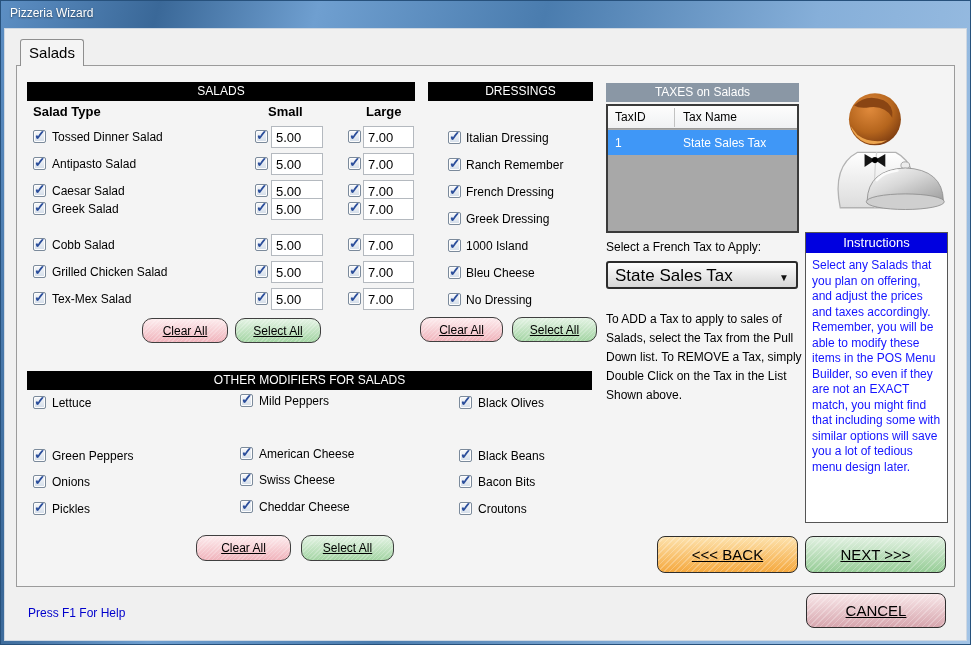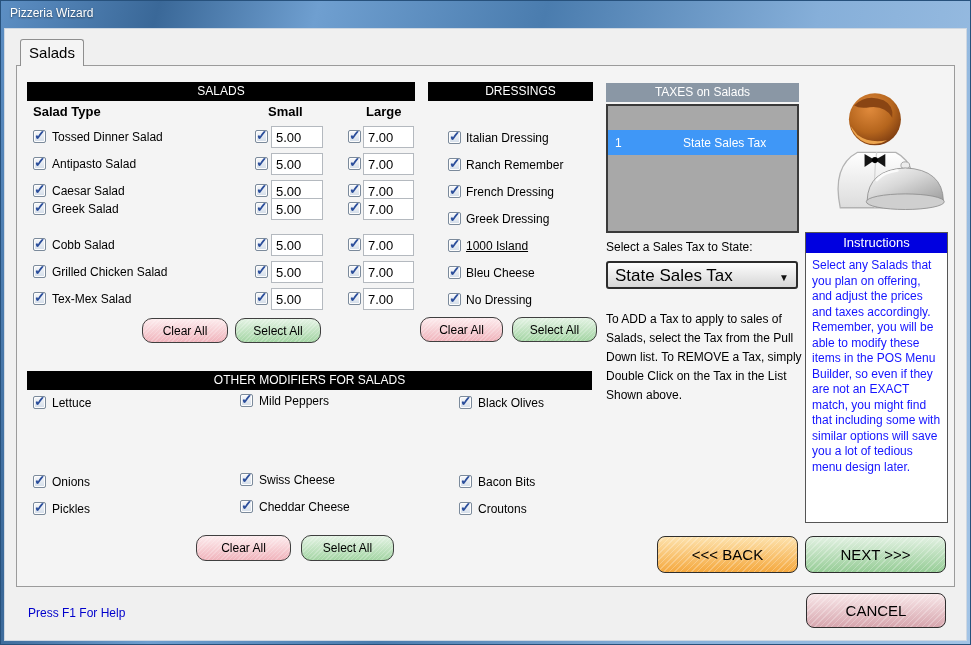--- a/index.html
+++ b/index.html
@@ -50,20 +50,21 @@
   }
   .price {
     position:absolute; height:22px; border:1px solid #b4b9bf; background:#fff;
     font-family:"Liberation Sans", sans-serif; font-size:13px; padding:1px 4px;
   }
   .btn {
     position:absolute; border:1px solid #3f3f3f; border-radius:10px; z-index:4;
     display:flex; align-items:center; justify-content:center;
     font-size:12px; cursor:pointer;
     background-image:repeating-linear-gradient(135deg, rgba(255,255,255,.22) 0 1px, transparent 1px 3px);
+    text-decoration:underline;
   }
   .btn.pink  { background-color:#f4c3c9; background-image:repeating-linear-gradient(135deg, rgba(255,255,255,.22) 0 1px, transparent 1px 3px), linear-gradient(#fdecee,#f0b4bc); }
   .btn.green { background-color:#abd9ab; background-image:repeating-linear-gradient(135deg, rgba(255,255,255,.22) 0 1px, transparent 1px 3px), linear-gradient(#e4f3e4,#a4d5a4); }
   .btn.big { border-radius:8px; font-size:15px; border-color:#2e2e2e; }
   .btn.orange  { background-color:#f8bb60; background-image:repeating-linear-gradient(135deg, rgba(255,255,255,.25) 0 1px, transparent 1px 4px), linear-gradient(#fde2ad,#f5a93f); }
   .btn.biggreen{ background-color:#a9d6a9; background-image:repeating-linear-gradient(135deg, rgba(255,255,255,.25) 0 1px, transparent 1px 4px), linear-gradient(#e2f1e2,#97cd97); }
   .btn.bigpink { background-color:#dfb3ba; background-image:repeating-linear-gradient(135deg, rgba(255,255,255,.25) 0 1px, transparent 1px 4px), linear-gradient(#f8e7e9,#d7a6ae); }
   .tax-grid {
     position:absolute; left:606px; top:104px; width:193px; height:129px; z-index:4;
     border:2px solid #3a3a3a; background:#a8a8a8;
@@ -198,57 +199,69 @@
   <div class="row" style="top:183px;">
     <span class="cb checked" style="left:448px; top:2px;"></span>
     <span class="lbl" style="left:466px; top:1px;">French Dressing</span>
   </div>
   <div class="row" style="top:210px;">
     <span class="cb checked" style="left:448px; top:2px;"></span>
     <span class="lbl" style="left:466px; top:1px;">Greek Dressing</span>
   </div>
   <div class="row" style="top:237px;">
     <span class="cb checked" style="left:448px; top:2px;"></span>
-    <span class="lbl" style="left:466px; top:1px;text-decoration:underline;">1000 Island</span>
+    <span class="lbl" style="left:466px; top:1px;">1000 Island</span>
   </div>
   <div class="row" style="top:264px;">
     <span class="cb checked" style="left:448px; top:2px;"></span>
     <span class="lbl" style="left:466px; top:1px;">Bleu Cheese</span>
   </div>
   <div class="row" style="top:291px;">
     <span class="cb checked" style="left:448px; top:2px;"></span>
     <span class="lbl" style="left:466px; top:1px;">No Dressing</span>
   </div>
 
   <div class="btn pink" style="left:420px; top:317px; width:83px; height:25px;">Clear All</div>
   <div class="btn green" style="left:512px; top:317px; width:85px; height:25px;">Select All</div>
 
   <div class="hdr-gray" style="left:606px; top:83px; width:193px;">TAXES on Salads</div>
   <div class="tax-grid">
+    <div class="tax-grid-header">
+      <span class="c1">TaxID</span>
+      <span class="c2">Tax Name</span>
+    </div>
     <div class="tax-row selected">
       <span class="c1">1</span>
       <span class="c2">State Sales Tax</span>
     </div>
   </div>
-  <div class="lbl" style="left:606px; top:239px;">Select a Sales Tax to State:</div>
+  <div class="lbl" style="left:606px; top:239px;">Select a French Tax to Apply:</div>
   <div class="combo">
     <span class="val">State Sales Tax</span>
     <span class="arrow">▼</span>
   </div>
   <div class="helptext">To ADD a Tax to apply to sales of Salads, select the Tax from the Pull Down list.  To REMOVE a Tax, simply Double Click on the Tax in the List Shown above.</div>
 
   <div class="hdr-black" style="left:27px; top:371px; width:565px;">OTHER MODIFIERS FOR SALADS</div>
 
   <div class="row" style="top:394px;">
     <span class="cb checked" style="left:33px; top:2px;"></span>
     <span class="lbl" style="left:52px; top:1px;">Lettuce</span>
     <span class="cb checked" style="left:240px; top:0px;"></span>
     <span class="lbl" style="left:259px; top:-1px;">Mild Peppers</span>
     <span class="cb checked" style="left:459px; top:2px;"></span>
     <span class="lbl" style="left:478px; top:1px;">Black Olives</span>
+  </div>
+  <div class="row" style="top:447px;">
+    <span class="cb checked" style="left:33px; top:2px;"></span>
+    <span class="lbl" style="left:52px; top:1px;">Green Peppers</span>
+    <span class="cb checked" style="left:240px; top:0px;"></span>
+    <span class="lbl" style="left:259px; top:-1px;">American Cheese</span>
+    <span class="cb checked" style="left:459px; top:2px;"></span>
+    <span class="lbl" style="left:478px; top:1px;">Black Beans</span>
   </div>
   <div class="row" style="top:473px;">
     <span class="cb checked" style="left:33px; top:2px;"></span>
     <span class="lbl" style="left:52px; top:1px;">Onions</span>
     <span class="cb checked" style="left:240px; top:0px;"></span>
     <span class="lbl" style="left:259px; top:-1px;">Swiss Cheese</span>
     <span class="cb checked" style="left:459px; top:2px;"></span>
     <span class="lbl" style="left:478px; top:1px;">Bacon Bits</span>
   </div>
   <div class="row" style="top:500px;">

